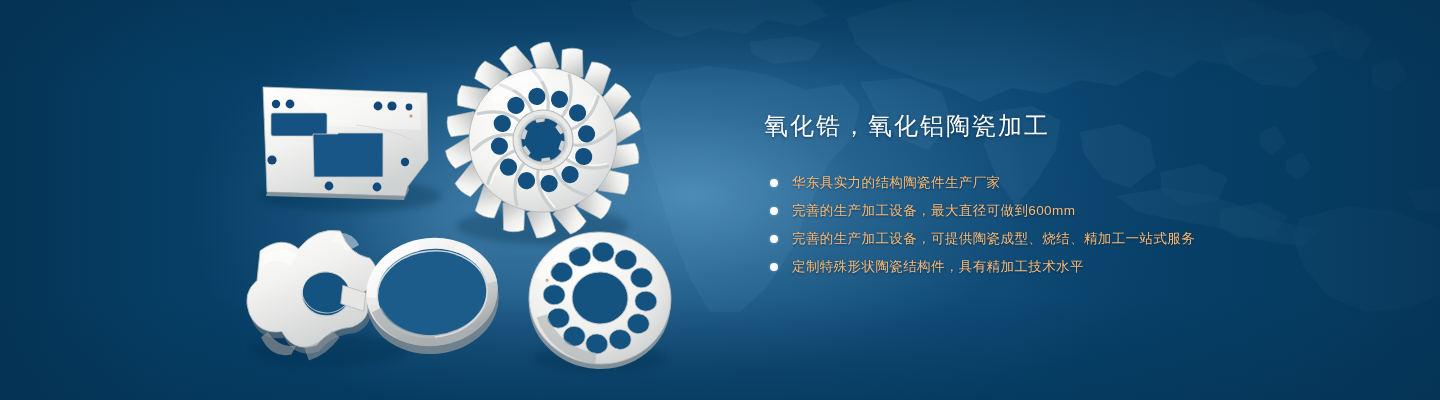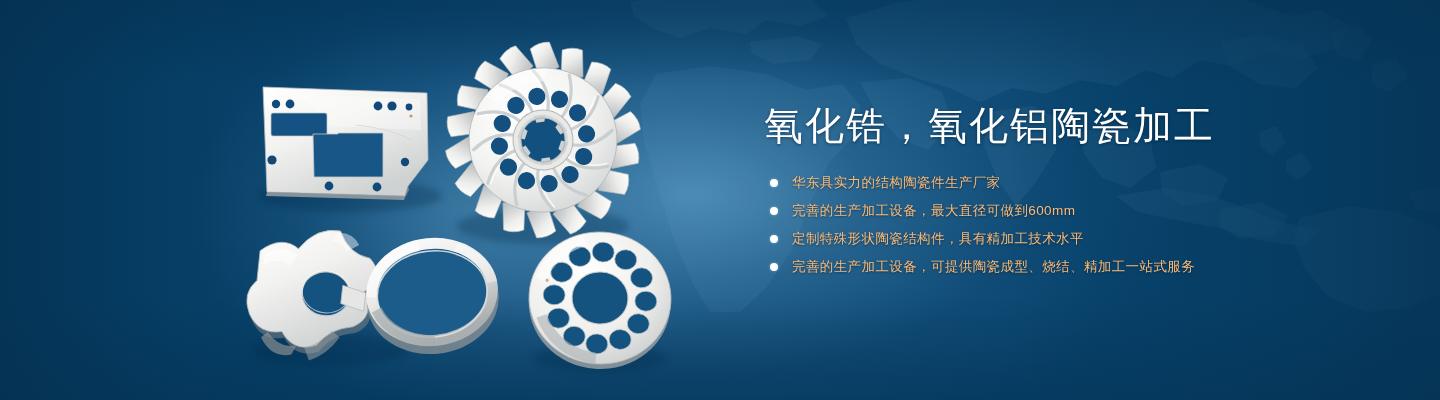--- a/index.html
+++ b/index.html
@@ -53,21 +53,21 @@
   }
   .bg-map svg{display:block;width:100%;height:100%;}
 
   
   .copy{
     position:absolute;left:764px;top:104px;
     width:540px;
   }
   .headline{
     margin:0;
-    font-size:39px;
+    font-size:24px;
     line-height:44px;
     letter-spacing:2px;
     font-weight:400;
     color:#ffffff;
     text-shadow:0 1px 3px rgba(0,20,40,0.55);
     white-space:nowrap;
   }
   .bullets{
     list-style:none;
     margin:24px 0 0 6px;
@@ -380,22 +380,22 @@
       <li>
         <span class="dot"></span>
         <span>华东具实力的结构陶瓷件生产厂家</span>
       </li>
       <li>
         <span class="dot"></span>
         <span>完善的生产加工设备，最大直径可做到600mm</span>
       </li>
       <li>
         <span class="dot"></span>
-        <span>定制特殊形状陶瓷结构件，具有精加工技术水平</span>
+        <span>完善的生产加工设备，可提供陶瓷成型、烧结、精加工一站式服务</span>
       </li>
       <li>
         <span class="dot"></span>
-        <span>完善的生产加工设备，可提供陶瓷成型、烧结、精加工一站式服务</span>
+        <span>定制特殊形状陶瓷结构件，具有精加工技术水平</span>
       </li>
     </ul>
   </div>
 
 </div>
 
 </body></html>

